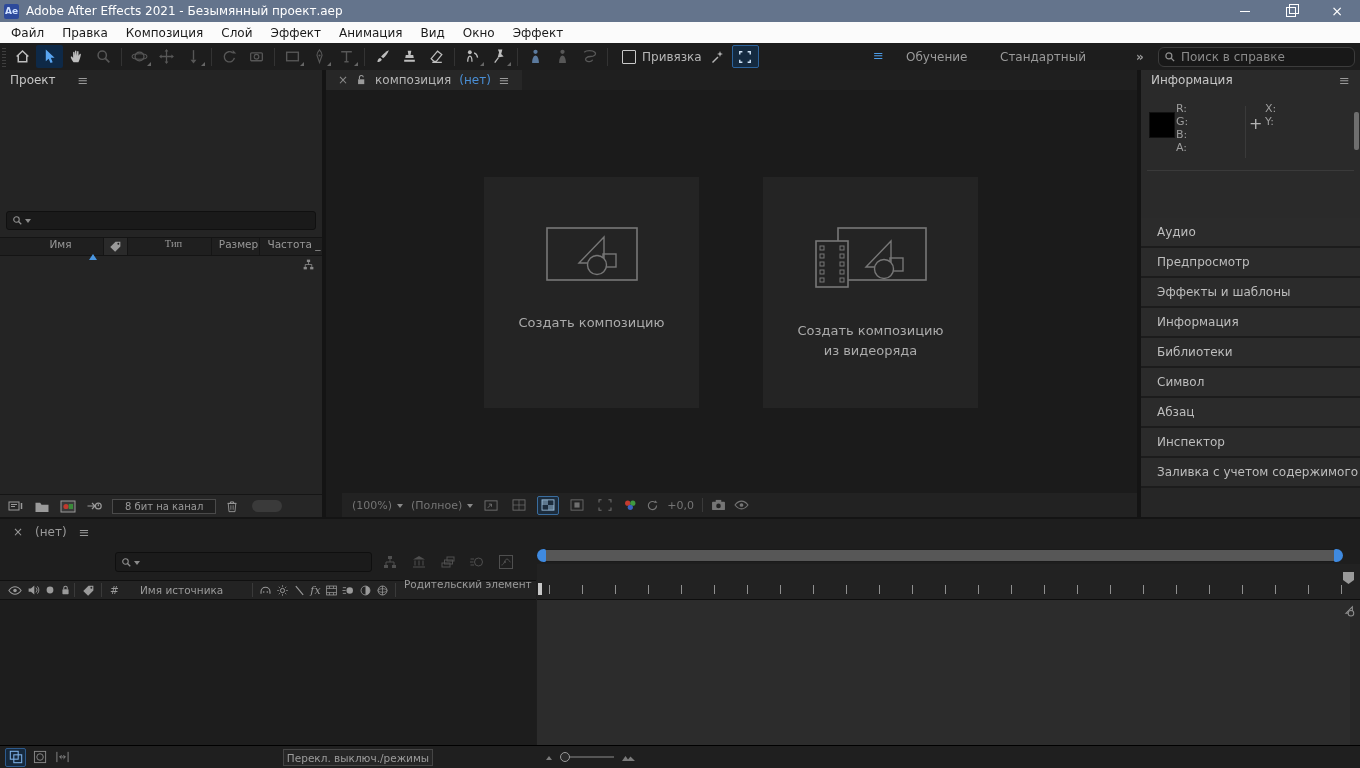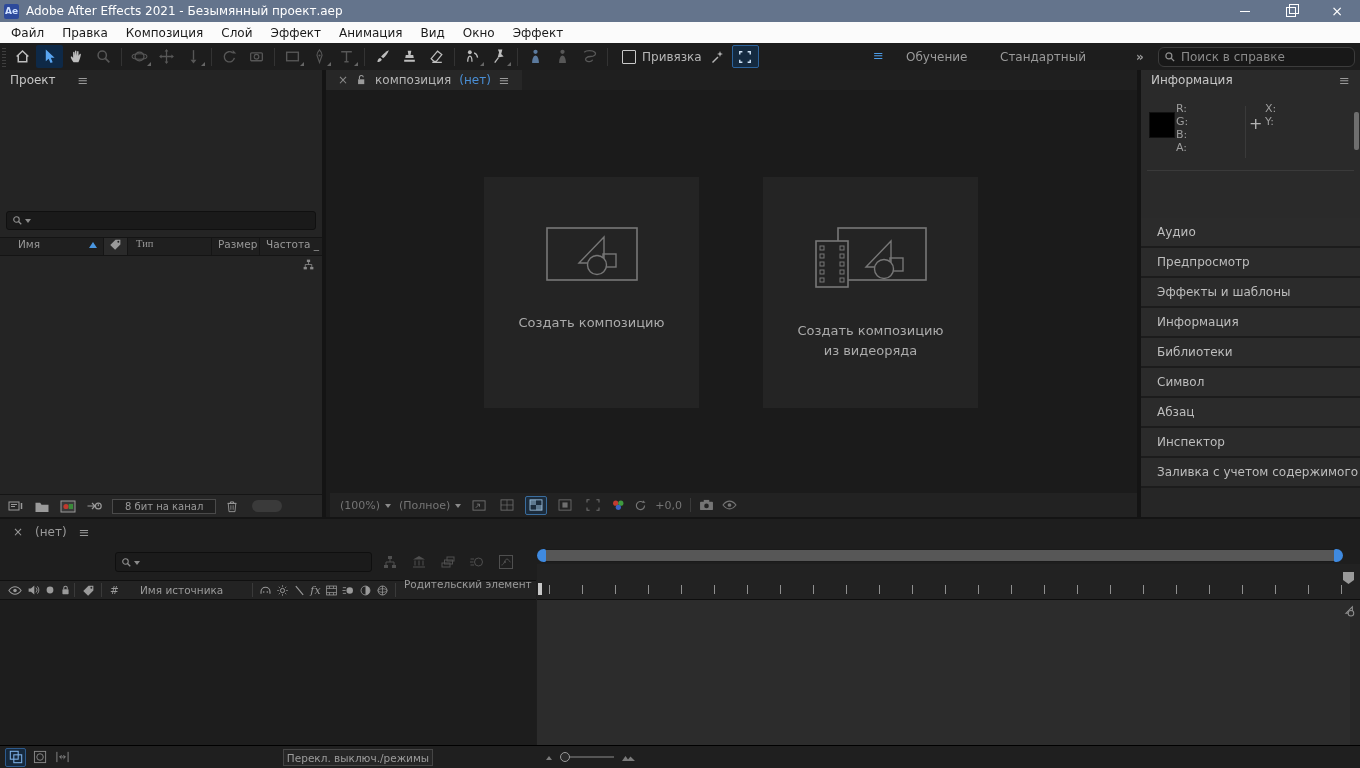--- a/index.html
+++ b/index.html
@@ -41,21 +41,21 @@
   .help svg{margin:0 5px;flex:none;}
   .help input{flex:1;background:none;border:none;outline:none;color:#9a9a9a;font-size:12px;font-family:inherit;padding:0;}
   .help input::placeholder{color:#8a8a8a;}
   
   .project{position:absolute;left:0;top:70px;width:322px;height:447px;background:#242424;}
   .phead{height:20px;display:flex;align-items:center;font-size:12px;color:#c6c6c6;padding-left:10px;gap:22px;}
   .hamb{color:#9a9a9a;font-size:13px;}
   .psearch{position:absolute;left:6px;right:6px;top:141px;height:17px;background:#1a1a1a;border:1px solid #101010;border-radius:3px;display:flex;align-items:center;padding-left:5px;color:#8f8f8f;}
   .dd{width:0;height:0;border:3px solid transparent;border-top:4px solid #8a8a8a;margin:4px 0 0 2px;}
   .pcols{position:absolute;left:0;right:0;top:167px;height:17px;background:#1f1f1f;border-top:1px solid #141414;border-bottom:1px solid #141414;display:flex;align-items:center;font-size:10.5px;color:#989898;}
-  .pc{height:100%;display:flex;border-right:1px solid #151515;box-sizing:border-box;}
+  .pc{height:100%;display:flex;align-items:center;border-right:1px solid #151515;box-sizing:border-box;flex-direction:column;}
   .c-name{width:104px;padding-left:18px;}
   .sort-tri{width:0;height:0;border:4px solid transparent;border-bottom:6px solid #4a96e0;margin:0 6px 3px auto;}
   .c-tag{width:24px;justify-content:center;color:#9a9a9a;background:#2a2a2a;}
   .c-type{width:84px;padding-left:8px;font-family:Liberation Serif, serif;}
   .c-size{width:48px;padding-left:6px;}
   .c-rate{flex:1;padding-left:6px;border-right:none;}
   .pflow{position:absolute;right:7px;top:188px;color:#8a8a8a;}
   .pfoot{position:absolute;left:0;right:0;bottom:0;height:22px;background:#262626;border-top:1px solid #151515;display:flex;align-items:center;gap:10px;padding-left:8px;color:#9a9a9a;}
   .bitdepth{border:1px solid #4a4a4a;font-size:10px;color:#9a9a9a;padding:1px 12px;background:#1f1f1f;}
   .pill{width:30px;height:12px;border-radius:6px;background:#3a3a3a;margin-left:4px;}
@@ -63,21 +63,21 @@
   .comp{position:absolute;left:326px;top:70px;width:811px;height:447px;background:#1b1b1b;}
   .ctabs{height:20px;background:#1f1f1f;display:flex;align-items:center;}
   .ctab{height:100%;display:flex;align-items:center;background:#272727;padding:0 12px;gap:8px;font-size:12px;color:#b5b5b5;}
   .dim{color:#8a8a8a;}
   .blue{color:#4a8fd6;}
   .cview{position:absolute;left:0;right:0;top:20px;bottom:24px;background:#1b1b1b;}
   .card{position:absolute;top:87px;width:215px;height:231px;background:#242424;display:flex;flex-direction:column;align-items:center;color:#777;}
   .card1{left:158px;}.card2{left:437px;}
   .card svg{margin-top:50px;}
   .card-label{margin-top:32px;font-size:13px;color:#ababab;text-align:center;line-height:1.5;}
-  .cfoot{position:absolute;left:4px;right:0;bottom:0;height:24px;background:#222;display:flex;align-items:center;gap:8px;padding-left:10px;font-size:11px;color:#757575;}
+  .cfoot{position:absolute;left:16px;right:0;bottom:0;height:24px;background:#222;display:flex;align-items:center;gap:8px;padding-left:10px;font-size:11px;color:#757575;}
   .cf{display:flex;align-items:center;gap:3px;}
   .vtile{width:20px;height:17px;border-radius:2px;display:flex;align-items:center;justify-content:center;color:#6f6f6f;}
   .vactive{background:#1c2c3c;border:1px solid #3a6d9e;color:#9fc3e0;}
   
   .rcol{position:absolute;left:1141px;top:70px;width:219px;height:447px;background:#262626;}
   .info{position:absolute;left:0;top:0;right:0;height:148px;background:#2a2a2a;font-size:11px;color:#9e9e9e;}
   .info-head{height:20px;display:flex;align-items:center;padding:0 10px;font-size:12px;color:#c6c6c6;}
   .info-head .hamb{margin-left:auto;}
   .swatch{position:absolute;left:8px;top:42px;width:24px;height:24px;background:#000;border:1px solid #111;}
   .rgba{position:absolute;left:35px;top:32px;line-height:13px;}

